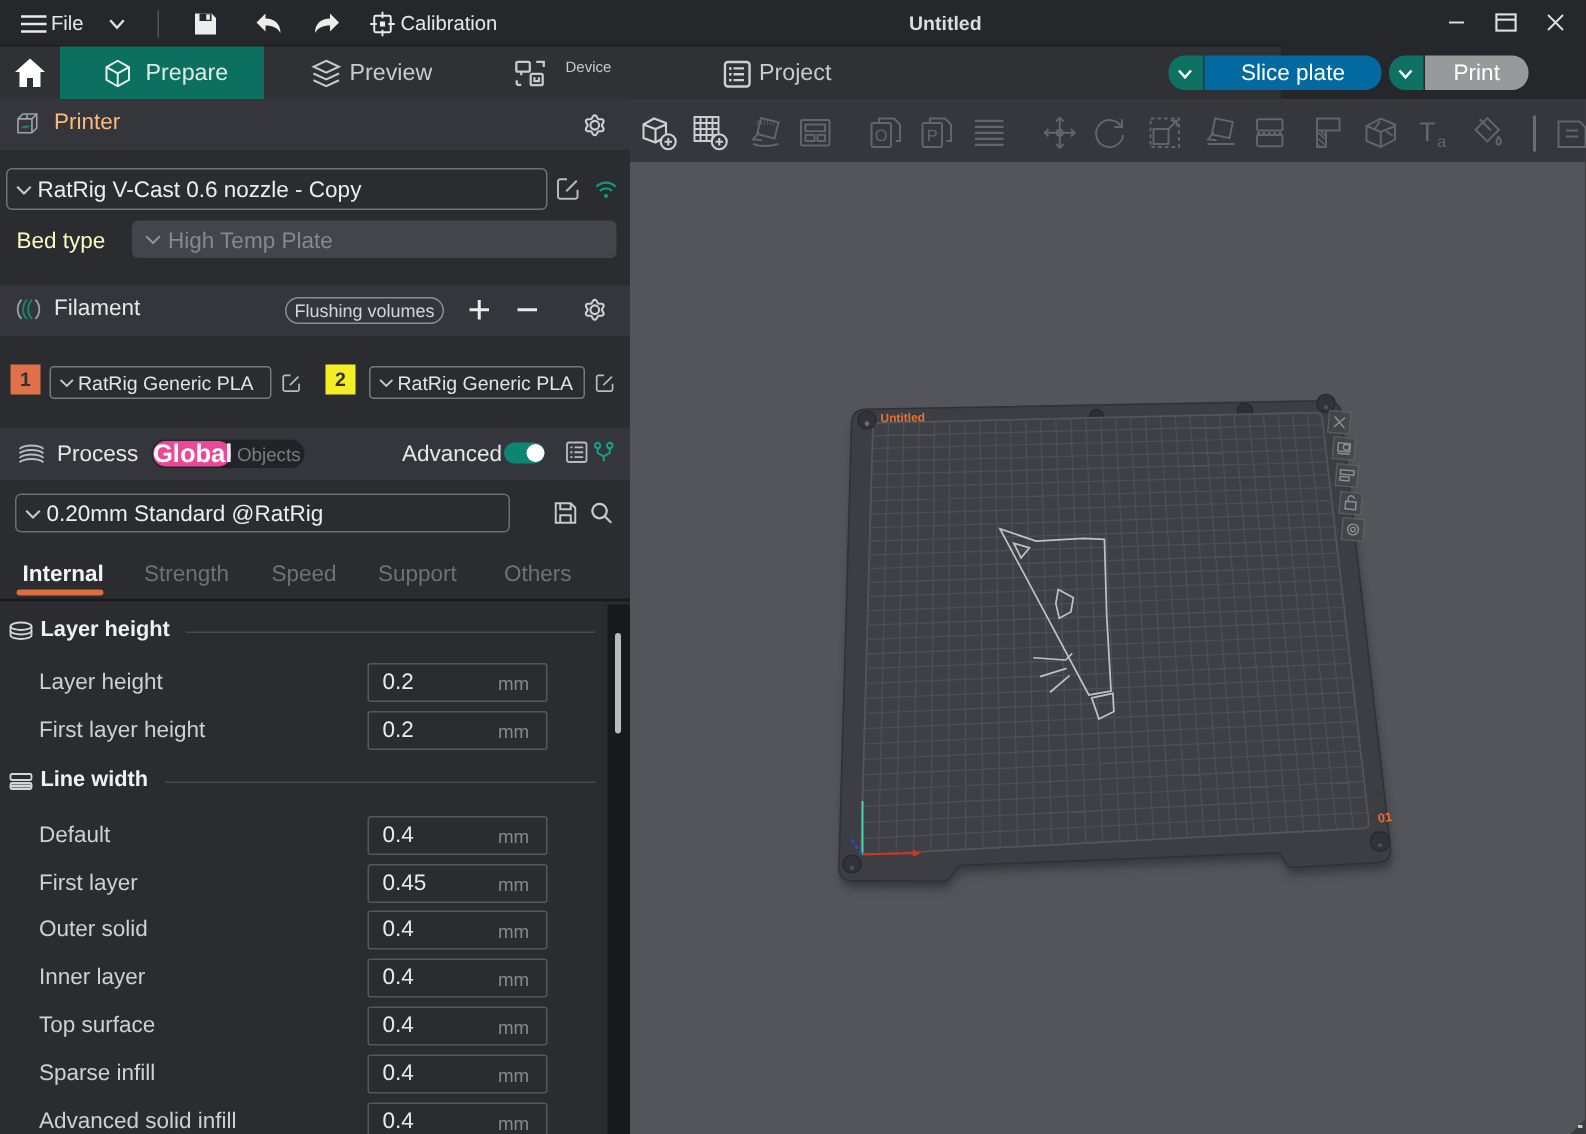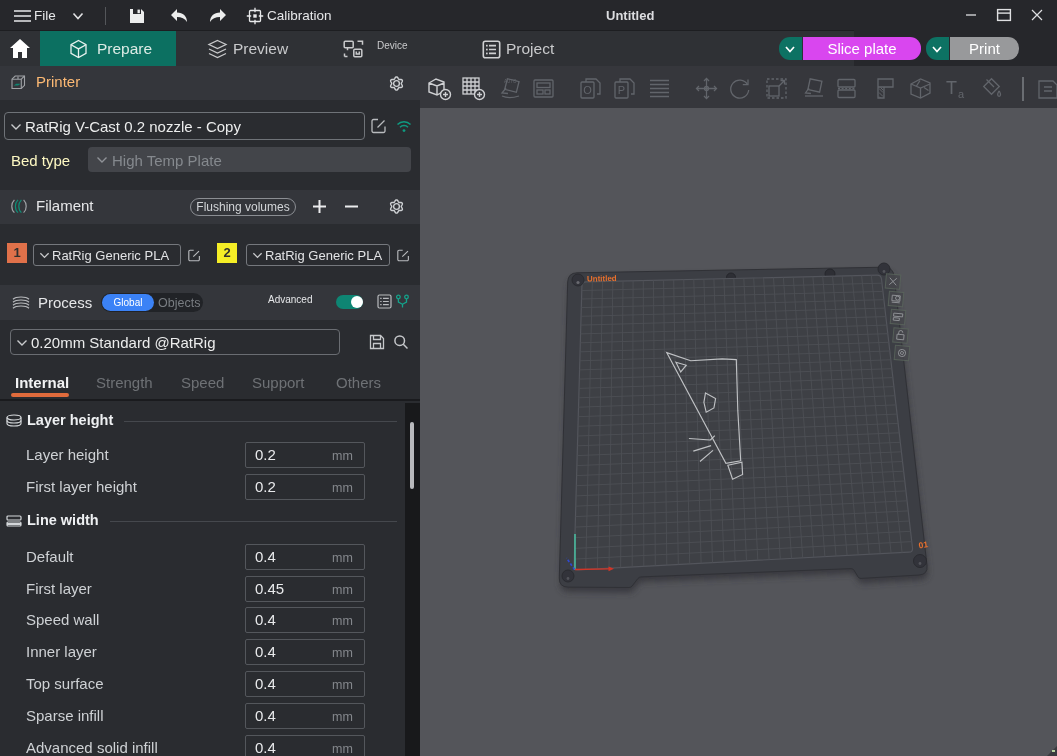--- a/index.html
+++ b/index.html
@@ -96,21 +96,21 @@
         <rect x="4" y="4.8" width="1.7" height="1.7"></rect>
         <rect x="4" y="8.7" width="1.7" height="1.7"></rect>
         <rect x="4" y="12.6" width="1.7" height="1.7"></rect>
       </g>
     </svg>
  <div class="t" style="left:506px;top:9px;font-size:15.5px;color:#c9cacc">Project</div>
  <div style="position:absolute;left:779px;top:6px;width:23px;height:23px;background:#0d7263;border-radius:11px 0 0 11px"></div>
  <svg width="14" height="14" style="left:783px;top:11px" viewBox="0 0 14 14">
       <path d="M3 5l4 4.5L11 5" stroke="#fff" stroke-width="1.7" fill="none"></path>
     </svg>
- <div style="position:absolute;left:803px;top:6px;width:118px;height:23px;background:#d946ef;border-radius:0 11px 11px 0;color:#fff;font-size:15px;text-align:center;line-height:23px">Slice plate</div>
+ <div style="position:absolute;left:803px;top:6px;width:118px;height:23px;background:#0369a1;border-radius:0 11px 11px 0;color:#fff;font-size:15px;text-align:center;line-height:23px">Slice plate</div>
  <div style="position:absolute;left:926px;top:6px;width:23px;height:23px;background:#0d7263;border-radius:11px 0 0 11px"></div>
  <svg width="14" height="14" style="left:930px;top:11px" viewBox="0 0 14 14">
       <path d="M3 5l4 4.5L11 5" stroke="#fff" stroke-width="1.7" fill="none"></path>
     </svg>
  <div style="position:absolute;left:950px;top:6px;width:69px;height:23px;background:#98999b;border-radius:0 11px 11px 0;color:#fff;font-size:15px;text-align:center;line-height:23px">Print</div>
 </div>
 
 <div class="sidebar">
 
  <div class="band" style="top:0;height:34px"></div>
@@ -124,21 +124,21 @@
  <div class="t" style="left:36px;top:7px;font-size:15px;color:#fdba74">Printer</div>
  <svg width="17" height="17" style="left:388px;top:9px" viewBox="0 0 17 17">
       <path d="M13.25 8.50 L13.36 8.93 L13.65 9.41 L14.01 9.98 L14.30 10.61 L14.41 11.26 L14.26 11.82 L13.84 12.24 L13.23 12.47 L12.53 12.53 L11.86 12.50 L11.30 12.50 L10.88 12.61 L10.56 12.92 L10.29 13.41 L9.98 14.01 L9.57 14.58 L9.07 15.00 L8.50 15.15 L7.93 15.00 L7.43 14.58 L7.02 14.01 L6.71 13.41 L6.44 12.92 L6.13 12.61 L5.70 12.50 L5.14 12.50 L4.47 12.53 L3.77 12.47 L3.16 12.24 L2.74 11.83 L2.59 11.26 L2.70 10.61 L2.99 9.98 L3.35 9.41 L3.64 8.93 L3.75 8.50 L3.64 8.07 L3.35 7.59 L2.99 7.02 L2.70 6.39 L2.59 5.74 L2.74 5.17 L3.16 4.76 L3.77 4.53 L4.47 4.47 L5.14 4.50 L5.70 4.50 L6.12 4.39 L6.44 4.08 L6.71 3.59 L7.02 2.99 L7.43 2.42 L7.93 2.00 L8.50 1.85 L9.07 2.00 L9.57 2.42 L9.98 2.99 L10.29 3.59 L10.56 4.08 L10.87 4.39 L11.30 4.50 L11.86 4.50 L12.53 4.47 L13.23 4.53 L13.84 4.76 L14.26 5.18 L14.41 5.74 L14.30 6.39 L14.01 7.02 L13.65 7.59 L13.36 8.07 L13.25 8.50Z" fill="none" stroke="#cdd0d3" stroke-width="1.4"></path>
       <circle cx="8.5" cy="8.5" r="2.9" fill="none" stroke="#cdd0d3" stroke-width="1.4"></circle>
     </svg>
 
  <div class="ibox" style="left:4px;top:46px;width:361px;height:28px"></div>
  <svg width="12" height="12" style="left:10px;top:55px" viewBox="0 0 12 12">
       <path d="M1.5 3.5L6 8l4.5-4.5" stroke="#c9cacc" stroke-width="1.4" fill="none"></path>
     </svg>
- <div class="t" style="left:25px;top:52px;font-size:15px;color:#eceded">RatRig V-Cast 0.2 nozzle - Copy</div>
+ <div class="t" style="left:25px;top:52px;font-size:15px;color:#eceded">RatRig V-Cast 0.6 nozzle - Copy</div>
  <svg width="16" height="16" style="left:371px;top:52px" viewBox="0 0 16 16">
       <g stroke="#b9bbbe" stroke-width="1.3" fill="none">
         <path d="M14 8.5V13a1.5 1.5 0 0 1-1.5 1.5h-10A1.5 1.5 0 0 1 1 13V3a1.5 1.5 0 0 1 1.5-1.5H7"></path>
         <path d="M6.5 9.5L13.5 2.5"></path>
       </g>
     </svg>
  <svg width="16" height="13" style="left:396px;top:54px" viewBox="0 0 16 13">
       <g fill="none" stroke="#0f9a80" stroke-width="1.5">
         <path d="M1.5 4.5a9 9 0 0 1 13 0M4 7.3a5.6 5.6 0 0 1 8 0"></path>
       </g>
@@ -200,23 +200,23 @@
     </svg>
 
  <div class="band" style="top:219px;height:35px"></div>
  <svg width="18" height="13" style="left:12px;top:230px" viewBox="0 0 18 13">
       <g fill="none" stroke="#b9bbbe" stroke-width="1.2">
         <path d="M1 3.2C3 1.4 6 1 9 1s6 .4 8 2.2M1 6.2C3 4.4 6 4 9 4s6 .4 8 2.2M1 9.2C3 7.4 6 7 9 7s6 .4 8 2.2M1 12.2C3 10.4 6 10 9 10s6 .4 8 2.2"></path>
       </g>
     </svg>
  <div class="t" style="left:38px;top:228px;font-size:15px;color:#e6e7e9">Process</div>
  <div style="position:absolute;left:101px;top:227px;width:102px;height:19px;background:#212327;border-radius:10px"></div>
- <div style="position:absolute;left:102px;top:228px;width:52px;height:17px;background:#3b82f6;border-radius:9px;color:#fff;font-size:10px;font-weight:normal;text-align:center;line-height:17px">Global</div>
+ <div style="position:absolute;left:102px;top:228px;width:52px;height:17px;background:#ec4899;border-radius:9px;color:#fff;font-size:17px;font-weight:bold;text-align:center;line-height:17px">Global</div>
  <div class="t" style="left:158px;top:230px;font-size:12.5px;color:#797d82">Objects</div>
- <div class="t" style="left:268px;top:228px;font-size:10px;color:#e6e7e9">Advanced</div>
+ <div class="t" style="left:268px;top:228px;font-size:15px;color:#e6e7e9">Advanced</div>
  <div style="position:absolute;left:336px;top:229px;width:27px;height:14px;background:#0e8573;border-radius:7px"></div>
  <div style="position:absolute;left:351px;top:230px;width:12px;height:12px;background:#fff;border-radius:6px"></div>
  <svg width="15" height="15" style="left:377px;top:228px" viewBox="0 0 15 15">
       <g fill="none" stroke="#b9bbbe" stroke-width="1.2">
         <rect x="1" y="1" width="13" height="13" rx="1.5"></rect>
         <path d="M3.2 4.3h1.4M6 4.3h5.8M3.2 7.5h1.4M6 7.5h5.8M3.2 10.7h1.4M6 10.7h5.8"></path>
       </g>
     </svg>
  <svg width="15" height="15" style="left:395px;top:228px" viewBox="0 0 15 15">
       <g fill="none" stroke="#14a38b" stroke-width="1.3">
@@ -285,21 +285,21 @@
 <div class="t" style="left:27px;top:512px;font-size:14.5px;font-weight:bold;color:#eef0f2">Line width</div>
 <div style="position:absolute;left:110px;top:521px;width:287px;height:1px;background:#45484d"></div>
 <div class="t" style="left:26px;top:548px;font-size:15px;color:#ced1d4">Default</div>
 <div class="vbox" style="left:245px;top:544px;width:120px;height:26px"></div>
 <div class="t" style="left:255px;top:548px;font-size:15px;color:#e9eaec">0.4</div>
 <div class="t" style="left:332px;top:551px;font-size:12.5px;color:#84878c">mm</div>
 <div class="t" style="left:26px;top:580px;font-size:15px;color:#ced1d4">First layer</div>
 <div class="vbox" style="left:245px;top:576px;width:120px;height:26px"></div>
 <div class="t" style="left:255px;top:580px;font-size:15px;color:#e9eaec">0.45</div>
 <div class="t" style="left:332px;top:583px;font-size:12.5px;color:#84878c">mm</div>
-<div class="t" style="left:26px;top:611px;font-size:15px;color:#ced1d4">Speed wall</div>
+<div class="t" style="left:26px;top:611px;font-size:15px;color:#ced1d4">Outer solid</div>
 <div class="vbox" style="left:245px;top:607px;width:120px;height:26px"></div>
 <div class="t" style="left:255px;top:611px;font-size:15px;color:#e9eaec">0.4</div>
 <div class="t" style="left:332px;top:614px;font-size:12.5px;color:#84878c">mm</div>
 <div class="t" style="left:26px;top:643px;font-size:15px;color:#ced1d4">Inner layer</div>
 <div class="vbox" style="left:245px;top:639px;width:120px;height:26px"></div>
 <div class="t" style="left:255px;top:643px;font-size:15px;color:#e9eaec">0.4</div>
 <div class="t" style="left:332px;top:646px;font-size:12.5px;color:#84878c">mm</div>
 <div class="t" style="left:26px;top:675px;font-size:15px;color:#ced1d4">Top surface</div>
 <div class="vbox" style="left:245px;top:671px;width:120px;height:26px"></div>
 <div class="t" style="left:255px;top:675px;font-size:15px;color:#e9eaec">0.4</div>

